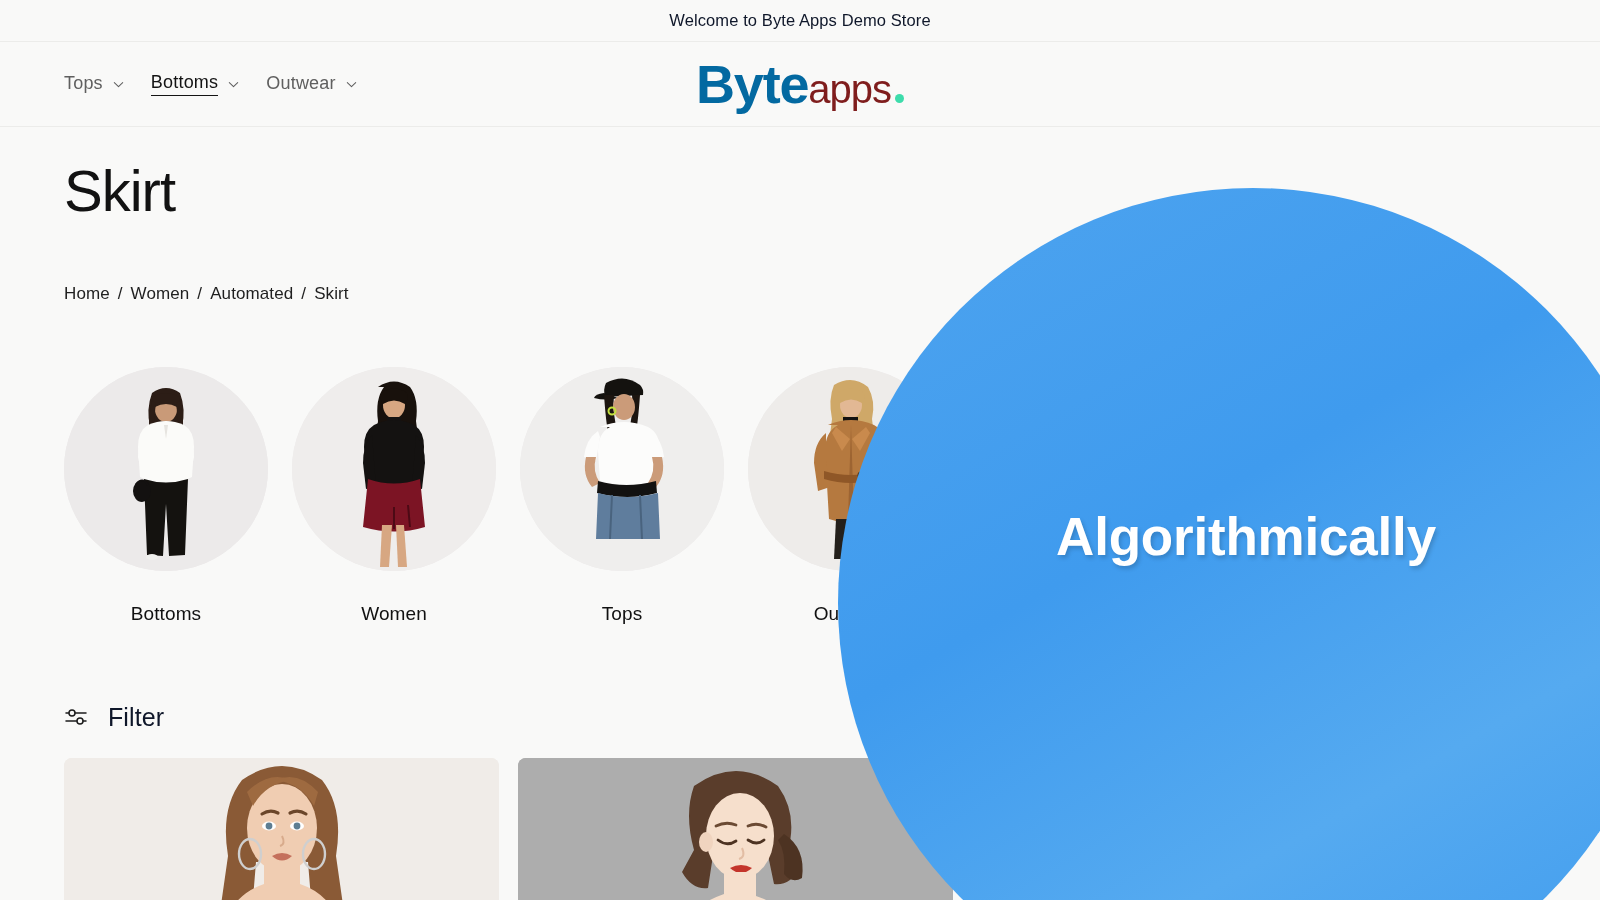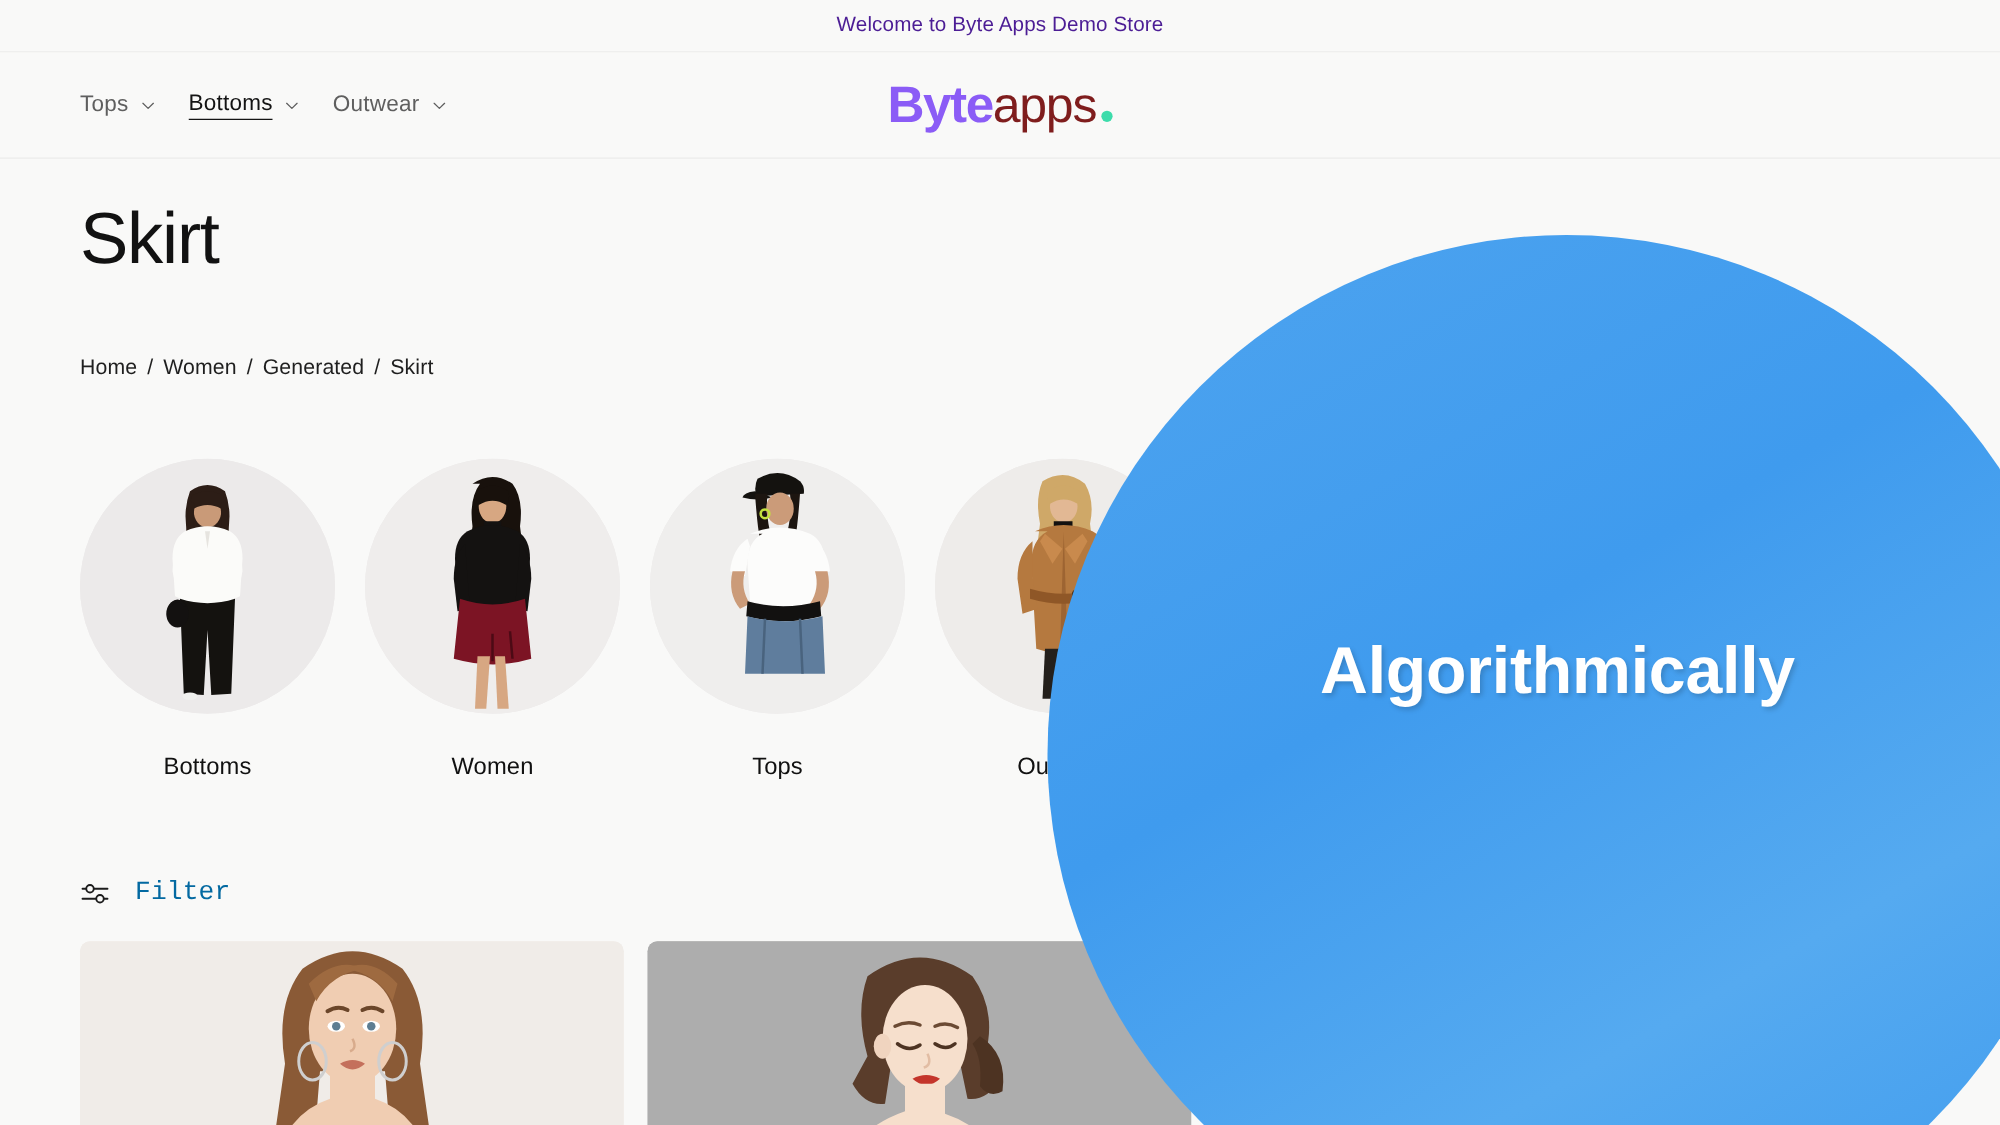--- a/index.html
+++ b/index.html
@@ -14,21 +14,21 @@
 
   .page { position: relative; width: 1600px; height: 900px; background: #f9f9f8; overflow: hidden; }
 
   
   .announce {
     height: 42px;
     display: flex; align-items: center; justify-content: center;
     border-bottom: 1px solid #ececea;
     background: #f9f9f8;
   }
-  .announce-text { font-size: 16.5px; color: #4c1d95; letter-spacing: .1px; }
+  .announce-text { font-size: 16.5px; color: #0f172a; letter-spacing: .1px; }
 
   
   .header {
     position: relative;
     height: 85px;
     border-bottom: 1px solid #ececea;
     background: #f9f9f8;
     display: flex; align-items: center;
   }
   .nav { display: flex; align-items: center; gap: 26px; padding-left: 64px; }
@@ -48,21 +48,21 @@
   .chev svg { display: block; }
 
   
   .logo {
     position: absolute; left: 50%; top: 50%;
     transform: translate(-50%, -50%);
     display: flex; align-items: baseline;
     cursor: pointer;
   }
   .logo-byte {
-    font-size: 41px; font-weight: 700; color: #8b5cf6;
+    font-size: 54px; font-weight: 700; color: #0369a1;
     letter-spacing: -1.2px;
   }
   .logo-apps {
     font-size: 40px; font-weight: 400; color: #7f1d1d;
     letter-spacing: -1px;
   }
   .logo-dot {
     width: 9px; height: 9px; border-radius: 50%;
     background: #3ddcab; margin-left: 4px;
     display: inline-block;
@@ -111,21 +111,21 @@
   .fig svg { display: block; width: 100%; height: 100%; }
 
   
   .filter-row {
     margin-top: 78px;
     display: flex; align-items: center; gap: 20px;
     cursor: pointer;
   }
   .filter-icon { width: 24px; height: 24px; }
   .filter-icon svg { display: block; }
-  .filter-label { font-size: 21px; color: #0369a1; letter-spacing: .1px; font-family: Liberation Mono, monospace; }
+  .filter-label { font-size: 25px; color: #0f172a; letter-spacing: .1px; }
 
   
   .products {
     margin-top: 26px;
     display: flex; gap: 19px;
   }
   .product-card {
     width: 435px; height: 300px;
     border-radius: 8px;
     overflow: hidden;
@@ -214,21 +214,21 @@
 
   <div class="content">
 
     <h1 class="page-title">Skirt</h1>
 
     <div class="breadcrumb">
       <span class="crumb">Home</span>
       <span class="crumb-sep">/</span>
       <span class="crumb">Women</span>
       <span class="crumb-sep">/</span>
-      <span class="crumb">Generated</span>
+      <span class="crumb">Automated</span>
       <span class="crumb-sep">/</span>
       <span class="crumb">Skirt</span>
     </div>
 
     <div class="collections">
 
       <div class="coll-item">
         <div class="coll-circle">
           <div class="fig">
             <svg viewBox="0 0 204 204" preserveAspectRatio="xMidYMid slice">

